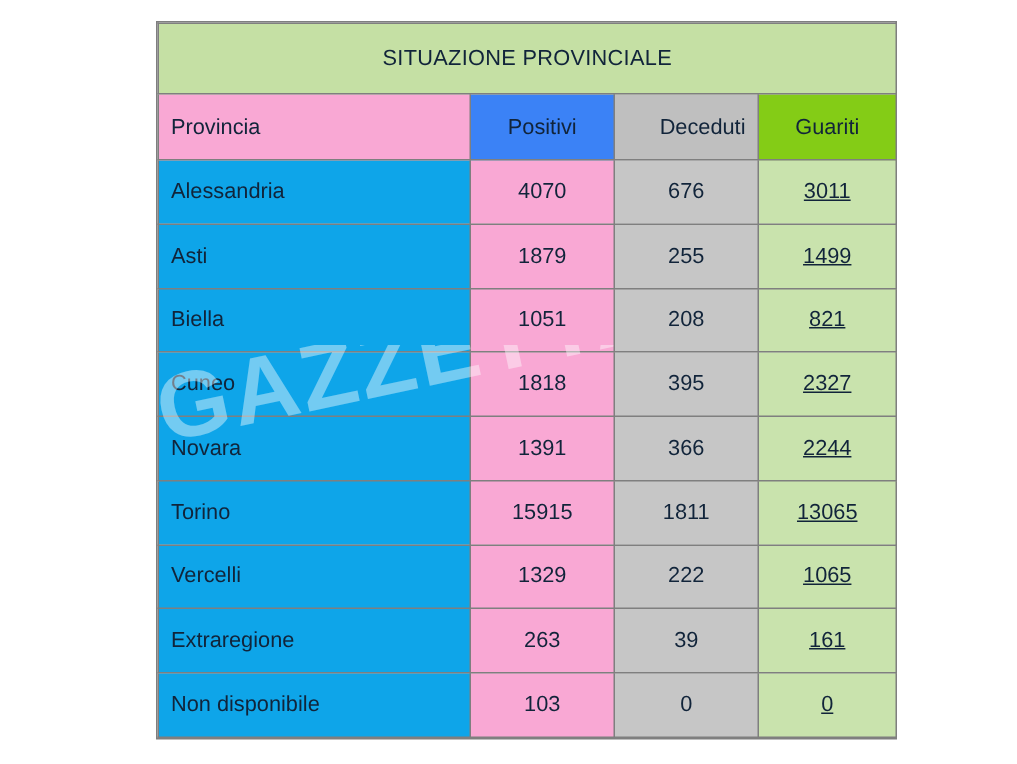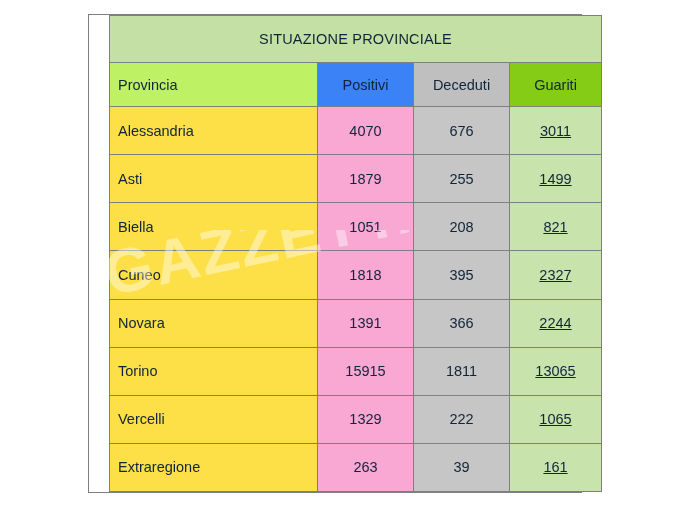--- a/index.html
+++ b/index.html
@@ -15,28 +15,27 @@
   }
   #page {
     position: relative;
     width: 678px;
     height: 509px;
     background: #ffffff;
     box-sizing: border-box;
   }
   #table-wrap {
     position: absolute;
-    left: 88px;
+    left: 104px;
     top: 14px;
     width: 494px;
     height: 479px;
     border: 1px solid #7f7f7f;
     box-sizing: border-box;
     background: #ffffff;
-    padding-left: 20px;
   }
   table.prov {
     width: 100%;
     height: 100%;
     border-collapse: collapse;
     table-layout: fixed;
   }
   table.prov td, table.prov th {
     border: 1px solid #7f7f7f;
     padding: 0 8px;
@@ -54,37 +53,37 @@
     color: #10223a;
     height: 47px;
   }
   .hdr {
     font-weight: bold;
     font-size: 14.5px;
     height: 44px;
     color: #12243c;
   }
   .hdr-prov {
-    background: #bef264;
+    background: #f9a8d4;
     text-align: left;
   }
   .hdr-pos {
     background: #3b82f6;
     text-align: center;
   }
   .hdr-dec {
     background: #bfbfbf;
-    text-align: center;
+    text-align: right;
   }
   .hdr-gua {
     background: #84cc16;
     text-align: center;
   }
   .c-prov {
-    background: #fde047;
+    background: #0ea5e9;
     text-align: left;
   }
   .c-pos {
     background: #f9a8d4;
     text-align: center;
   }
   .c-dec {
     background: #c6c6c6;
     text-align: center;
   }
@@ -184,20 +183,26 @@
           <td class="c-pos">1329</td>
           <td class="c-dec">222</td>
           <td class="c-gua">1065</td>
         </tr>
         <tr class="datarow">
           <td class="c-prov">Extraregione</td>
           <td class="c-pos">263</td>
           <td class="c-dec">39</td>
           <td class="c-gua">161</td>
         </tr>
+        <tr class="datarow">
+          <td class="c-prov">Non disponibile</td>
+          <td class="c-pos">103</td>
+          <td class="c-dec">0</td>
+          <td class="c-gua">0</td>
+        </tr>
       </tbody>
     </table>
   </div>
 
   <div id="watermark">
     <span>GAZZETTA</span>
   </div>
 
 </div>
 

